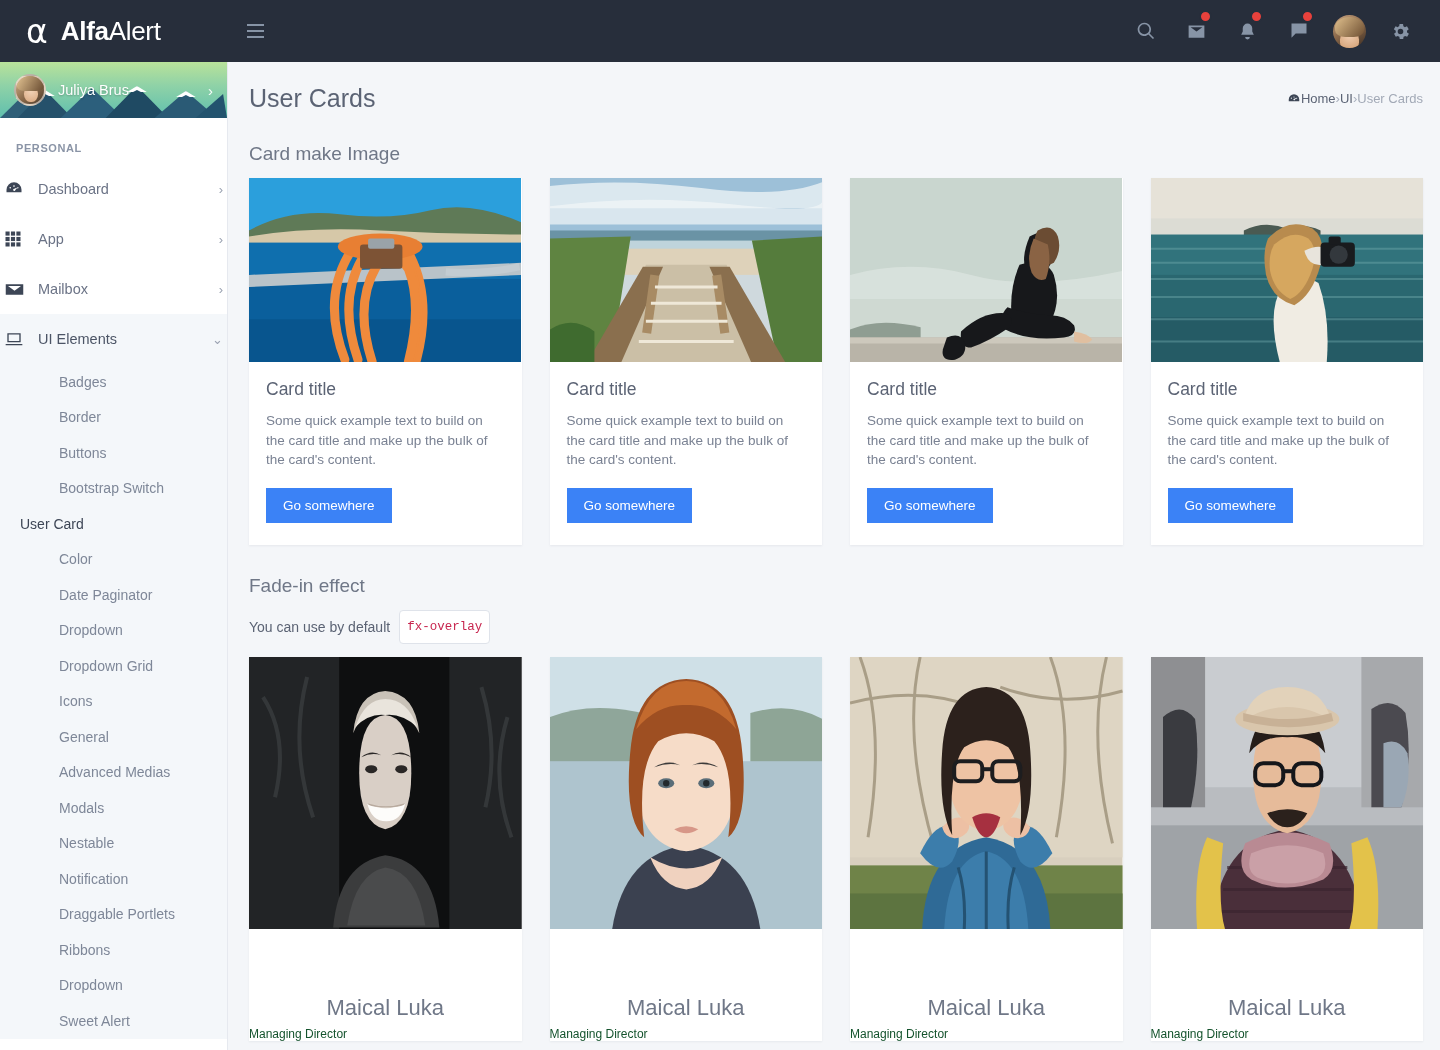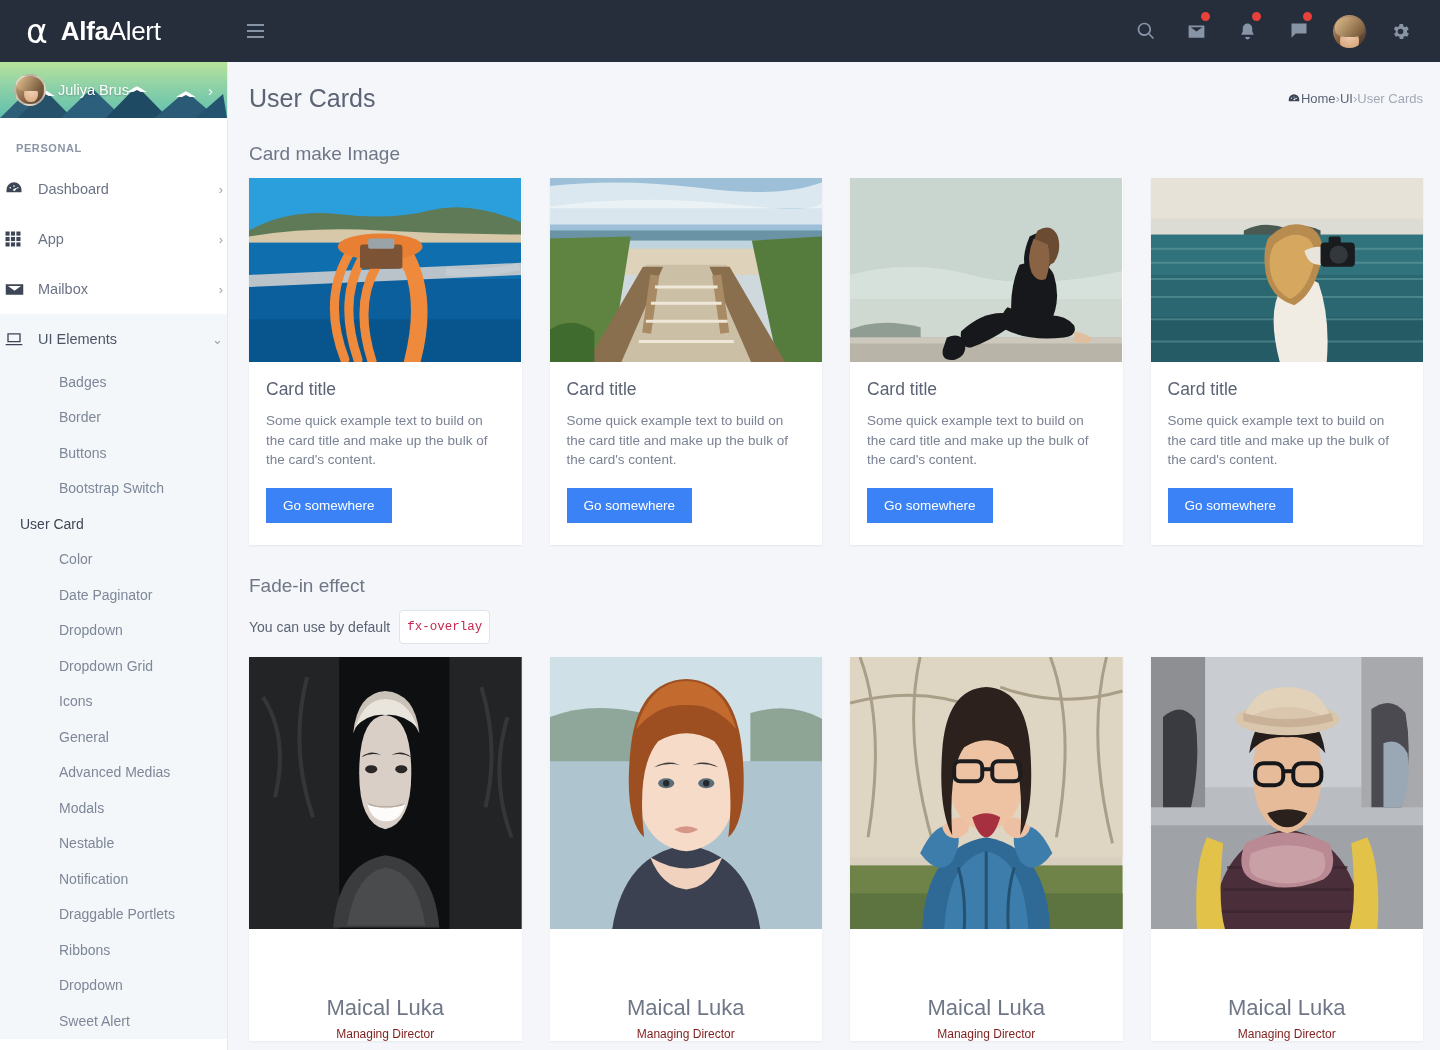--- a/index.html
+++ b/index.html
@@ -177,21 +177,21 @@
     display: inline-block; background: #3b82f6; color: #fff;
     font-size: 13.5px; padding: 10px 17px; border: none;
     cursor: pointer; font-family: inherit;
   }
 
   
   .fx-card { flex: 1 1 0; min-width: 0; background: #fff; box-shadow: 0 1px 2px rgba(60,70,90,.07); }
   .fx-img { width: 100%; height: 272px; overflow: hidden; position: relative; }
   .fx-pad { height: 58px; background: #fff; }
   .fx-name { text-align: center; font-size: 22px; color: #6f7787; margin-top: 8px; font-weight: 400; }
-  .fx-role { text-align: center; font-size: 12px; color: #7f1d1d; margin-top: 6px; }
+  .fx-role { text-align: left; font-size: 12px; color: #14532d; margin-top: 6px; }
 
   .ph { position: absolute; inset: 0; }
 </style>
 </head>
 <body>
 
 <div class="topbar">
   <div class="brand">
     <div class="brand-logo">α</div>
     <div class="brand-text">

